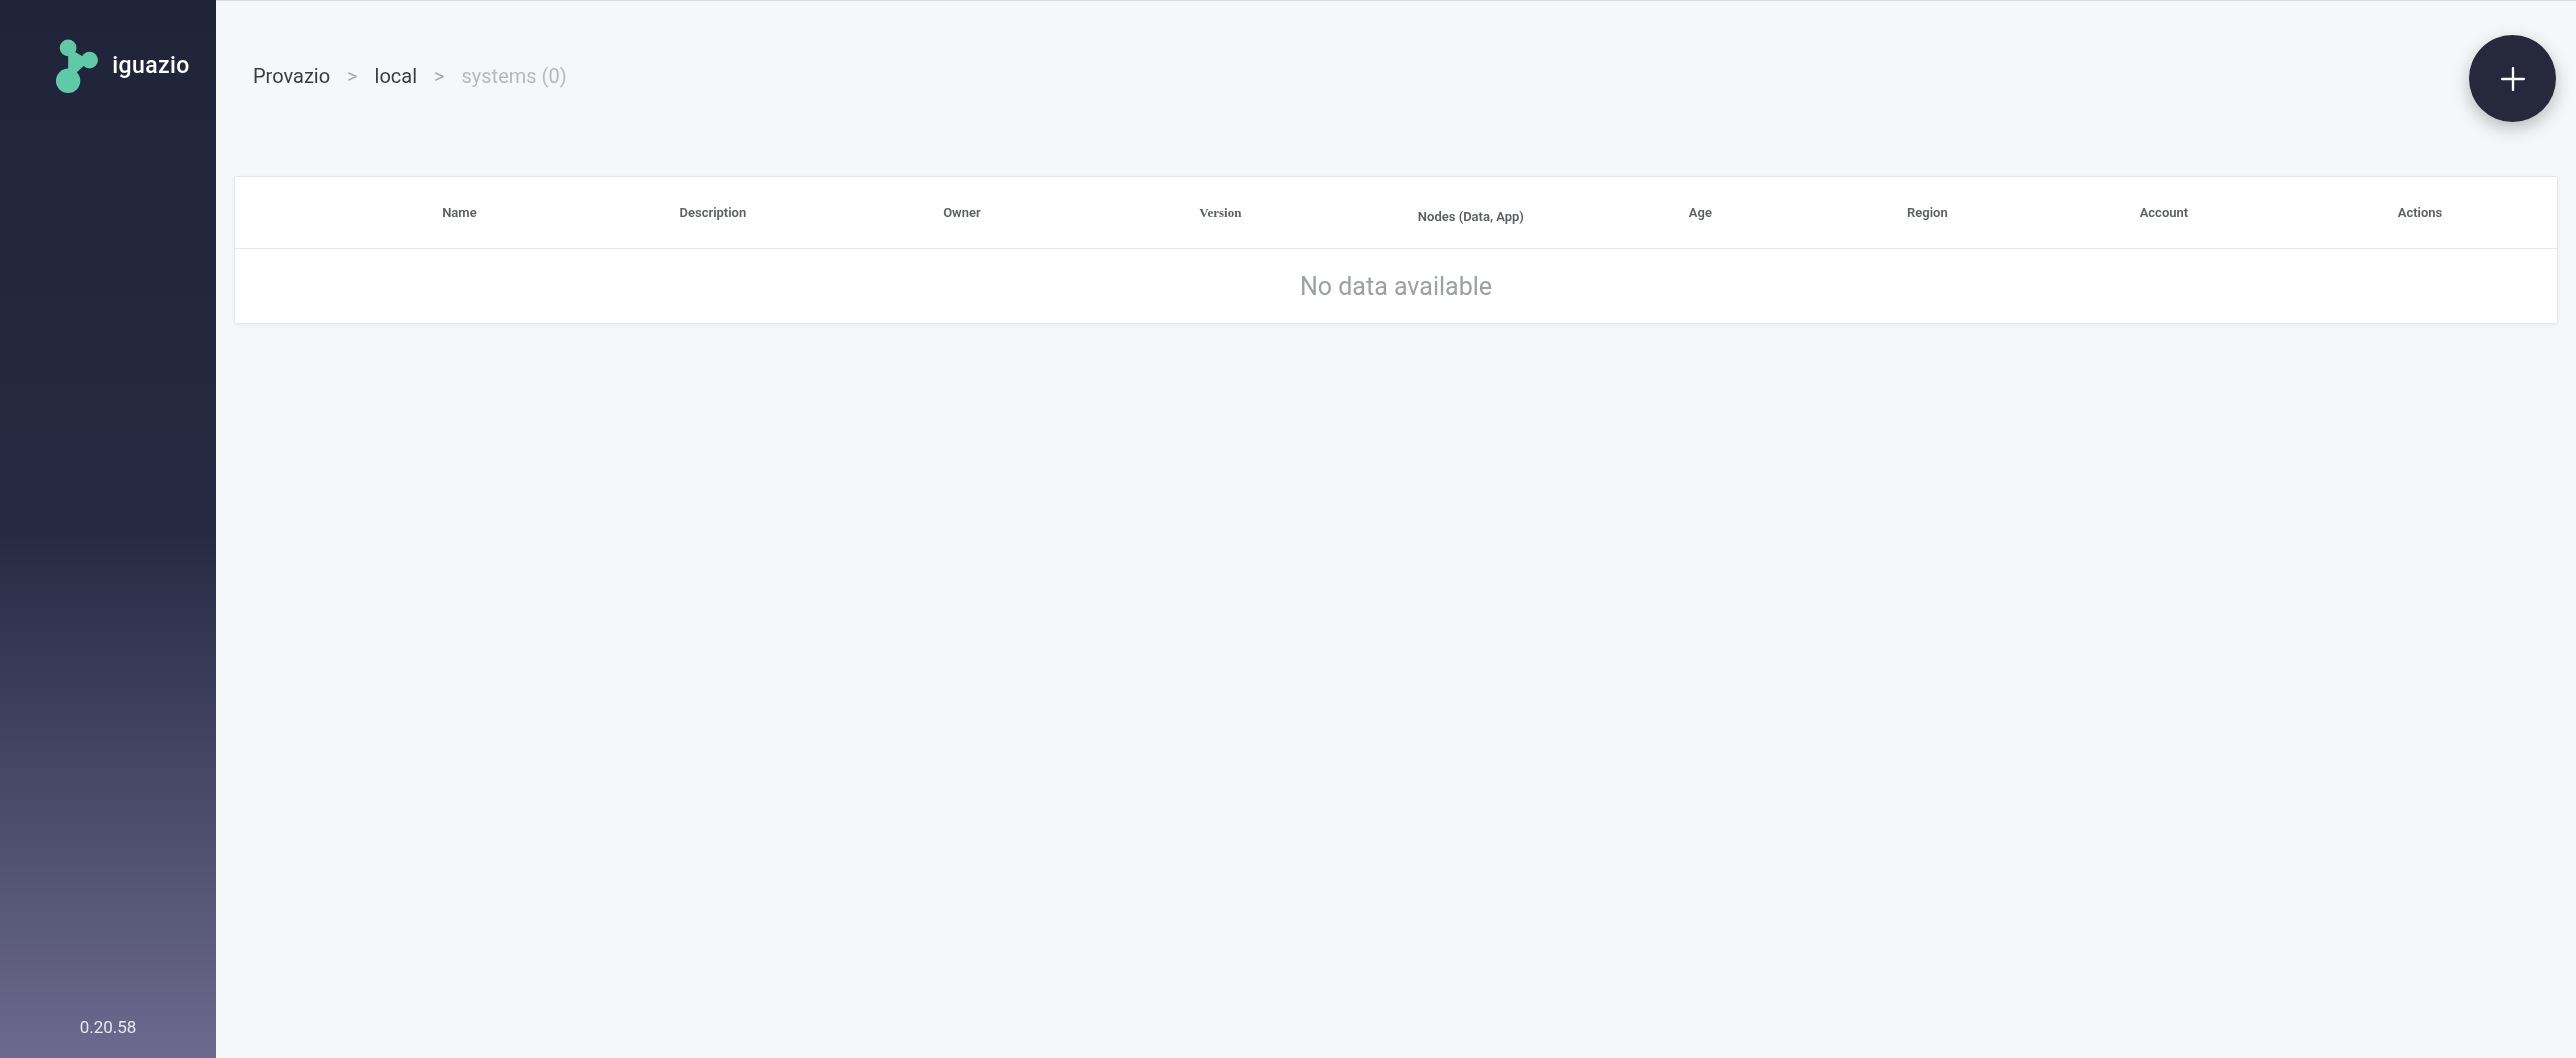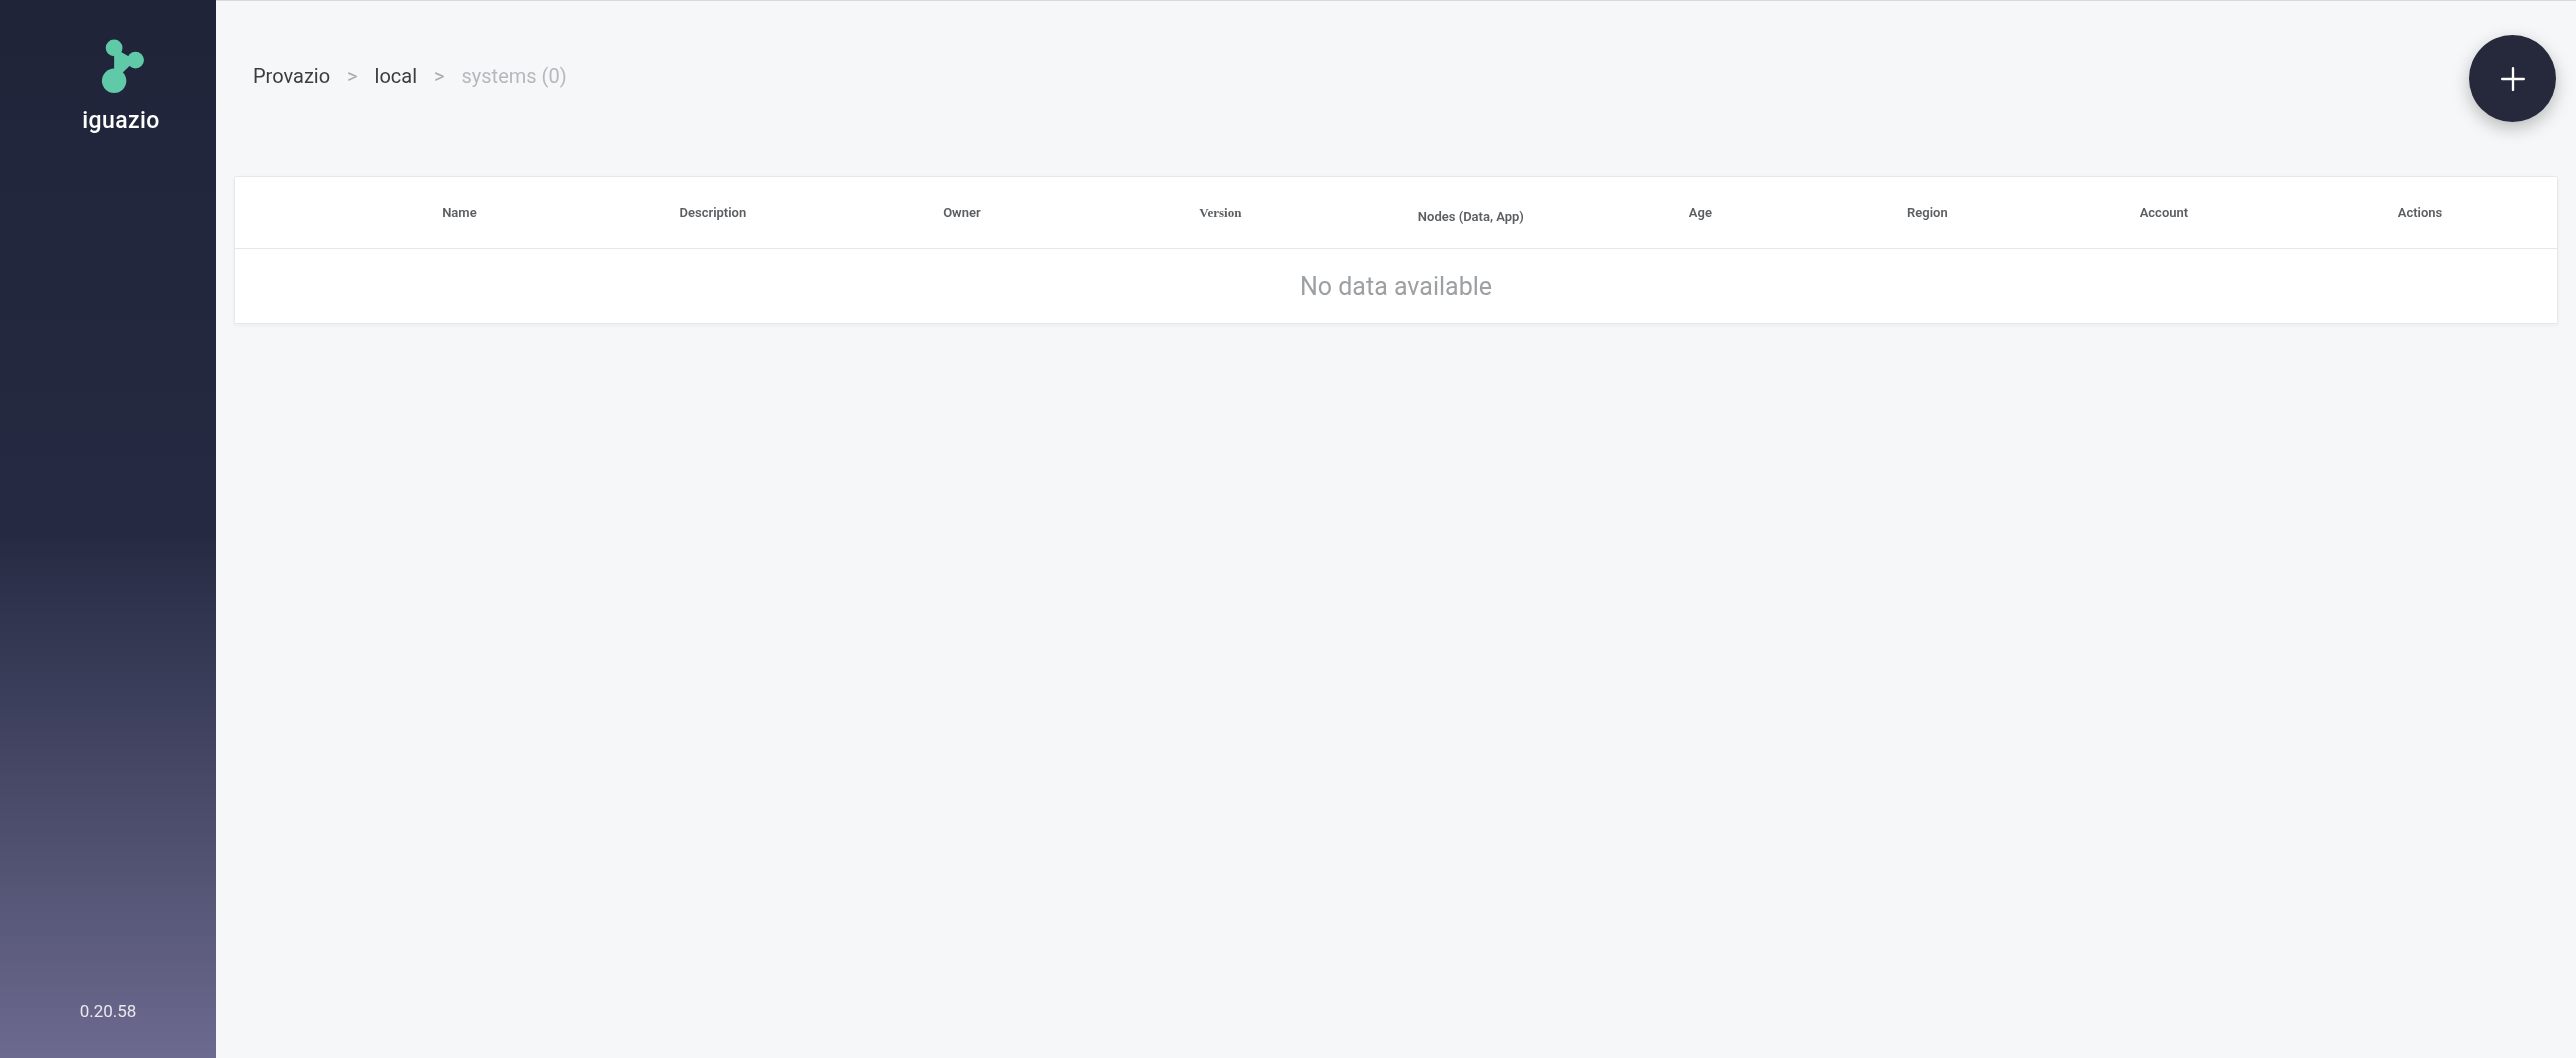--- a/index.html
+++ b/index.html
@@ -22,37 +22,37 @@
       width: 216px;
       height: 100%;
       background: linear-gradient(180deg, #1f2439 0%, #252a42 50%, #6c6a8f 100%);
       display: flex;
       flex-direction: column;
       align-items: center;
       padding-top: 38px;
     }
     .logo-wrap {
       display: flex;
-      flex-direction: column;
+      flex-direction: row;
       align-items: center;
       gap: 14px;
       margin-left: 26px;
     }
     .logo-mark svg {
       display: block;
     }
     .logo-text {
       color: #fff;
       font-size: 23px;
       font-weight: 500;
       letter-spacing: 0.4px;
     }
     .version {
       position: absolute;
-      bottom: 38px;
+      bottom: 22px;
       color: #e8e8ee;
       font-size: 17px;
       font-weight: 400;
     }
     .main {
       position: absolute;
       left: 216px;
       top: 0;
       right: 0;
       bottom: 0;

